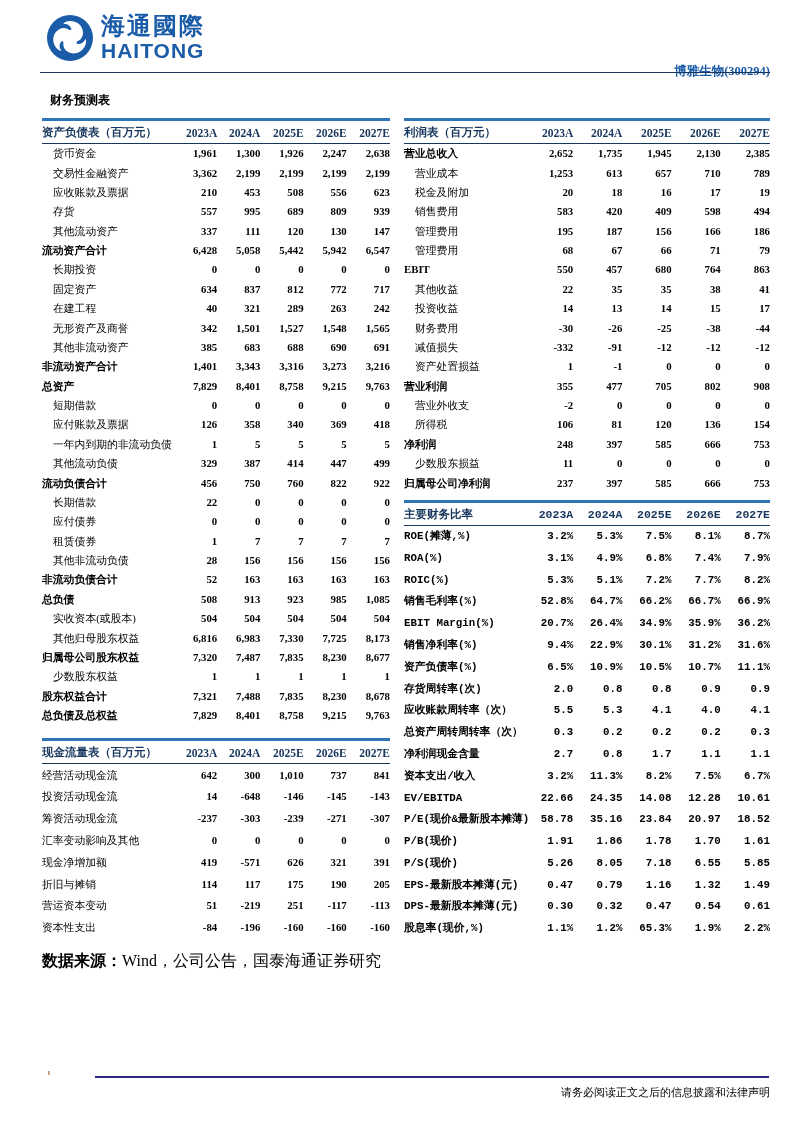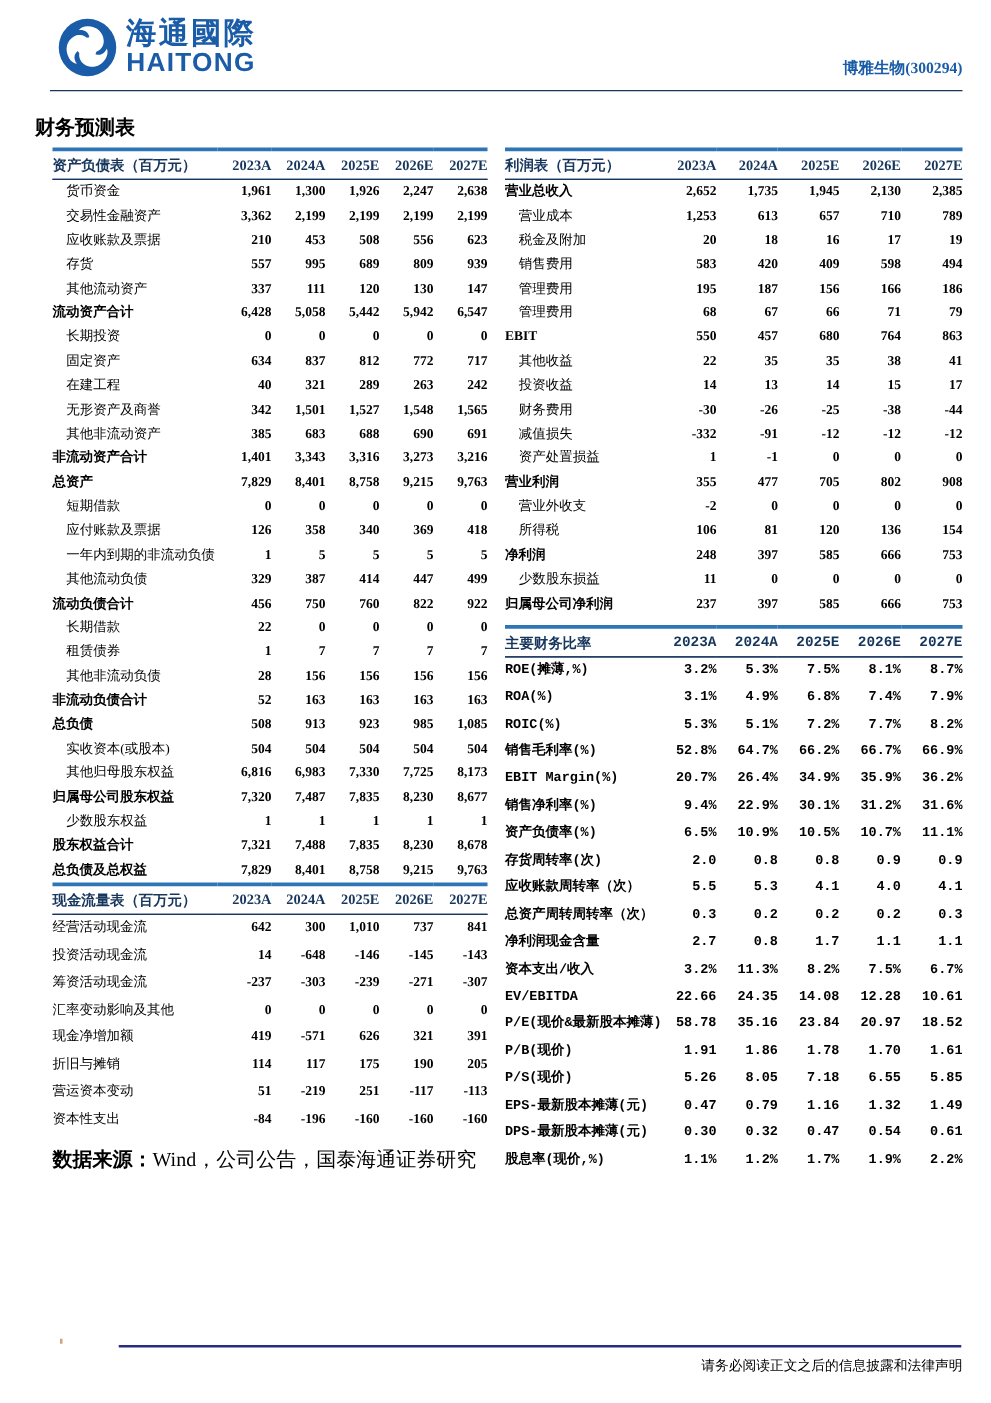--- a/index.html
+++ b/index.html
@@ -8,23 +8,23 @@
     font-family:"Liberation Serif","DejaVu Serif",serif; color:#000;
   }
   .page { position:absolute; inset:0;border-radius:22px; }
 
   
   .logo-block { position:absolute; left:46px; top:14px; display:flex; align-items:flex-start; gap:7px; }
   .logo-mark { width:48px; height:48px; }
   .logo-text { display:flex; flex-direction:column; line-height:1; }
   .logo-cn { font-size:24px; font-weight:bold; color:#1A5CA7; letter-spacing:2px; font-family:"DejaVu Serif",serif; }
   .logo-en { font-size:21px; font-weight:bold; color:#1A5CA7; letter-spacing:1px; margin-top:2px; font-family:"Liberation Sans","DejaVu Sans",sans-serif; }
-  .stock-label { position:absolute; top:46px; right:23px; font-size:12.5px; font-weight:bold; color:#1A5CA7; }
+  .stock-label { position:absolute; top:63px; right:23px; font-size:12.5px; font-weight:bold; color:#1A5CA7; }
   .header-rule { position:absolute; top:72px; left:40px; width:730px; height:0; border-top:1.6px solid #17365D; }
-  .section-title { position:absolute; top:92px; left:28px; font-size:16px; font-weight:bold; }
+  .section-title { position:absolute; top:92px; left:50px; font-size:12px; font-weight:bold; }
 
   
   .col-left  { position:absolute; left:42px;  top:118px; width:348px; }
   .col-right { position:absolute; left:404px; top:118px; width:366px; }
 
   
   table.fin { width:100%; border-collapse:collapse; table-layout:fixed; }
   .fin th {
     border-top:3px solid #2E75B6; border-bottom:1.2px solid #17365D;
     color:#17365D; font-size:11.5px; font-weight:bold; padding:4px 0 3px 0; white-space:nowrap;
@@ -33,21 +33,21 @@
   .fin th.num, .fin td.num { text-align:right; }
   .fin td { font-size:10.8px; line-height:13px; padding:3.2px 0; white-space:nowrap; }
   .fin td.lbl { text-align:left; }
   .fin td.indent { padding-left:11px; }
   .fin td.num { font-weight:bold; }
   .fin tr.bold td.lbl { font-weight:bold; }
   .col-left  .fin th:first-child { width:132px; }
   .col-right .fin th:first-child { width:120px;margin-top:44px; }
   .labels-bold td.lbl { font-weight:bold; }
 
-  .gap-cash   { }
+  .gap-cash   { margin-top:13px; }
   .gap-ratios { margin-top:7px;font-family:Liberation Mono, monospace; }
   .fin td, .fin th { overflow:visible; }
 
   
   .tall .fin td { padding:4.4px 0; }
 
   
   .source-note { margin-top:12px; font-size:16px; white-space:nowrap; }
   .source-note .src-label { font-weight:bold; }
 
@@ -242,20 +242,28 @@
             </tr>
             <tr>
               <td class="lbl indent">长期借款</td>
               <td class="num">22</td>
               <td class="num">0</td>
               <td class="num">0</td>
               <td class="num">0</td>
               <td class="num">0</td>
             </tr>
             <tr>
+              <td class="lbl indent">应付债券</td>
+              <td class="num">0</td>
+              <td class="num">0</td>
+              <td class="num">0</td>
+              <td class="num">0</td>
+              <td class="num">0</td>
+            </tr>
+            <tr>
               <td class="lbl indent">租赁债券</td>
               <td class="num">1</td>
               <td class="num">7</td>
               <td class="num">7</td>
               <td class="num">7</td>
               <td class="num">7</td>
             </tr>
             <tr>
               <td class="lbl indent">其他非流动负债</td>
               <td class="num">28</td>
@@ -731,21 +739,21 @@
               <td class="num">0.30</td>
               <td class="num">0.32</td>
               <td class="num">0.47</td>
               <td class="num">0.54</td>
               <td class="num">0.61</td>
             </tr>
             <tr>
               <td class="lbl">股息率(现价,%)</td>
               <td class="num">1.1%</td>
               <td class="num">1.2%</td>
-              <td class="num">1.7%</td>
+              <td class="num">65.3%</td>
               <td class="num">1.9%</td>
               <td class="num">2.2%</td>
             </tr>
           </tbody>
         </table>
       </div>
   </div>
 
   <div class="artifact-dot"></div>
   <div class="footer-rule"></div>

